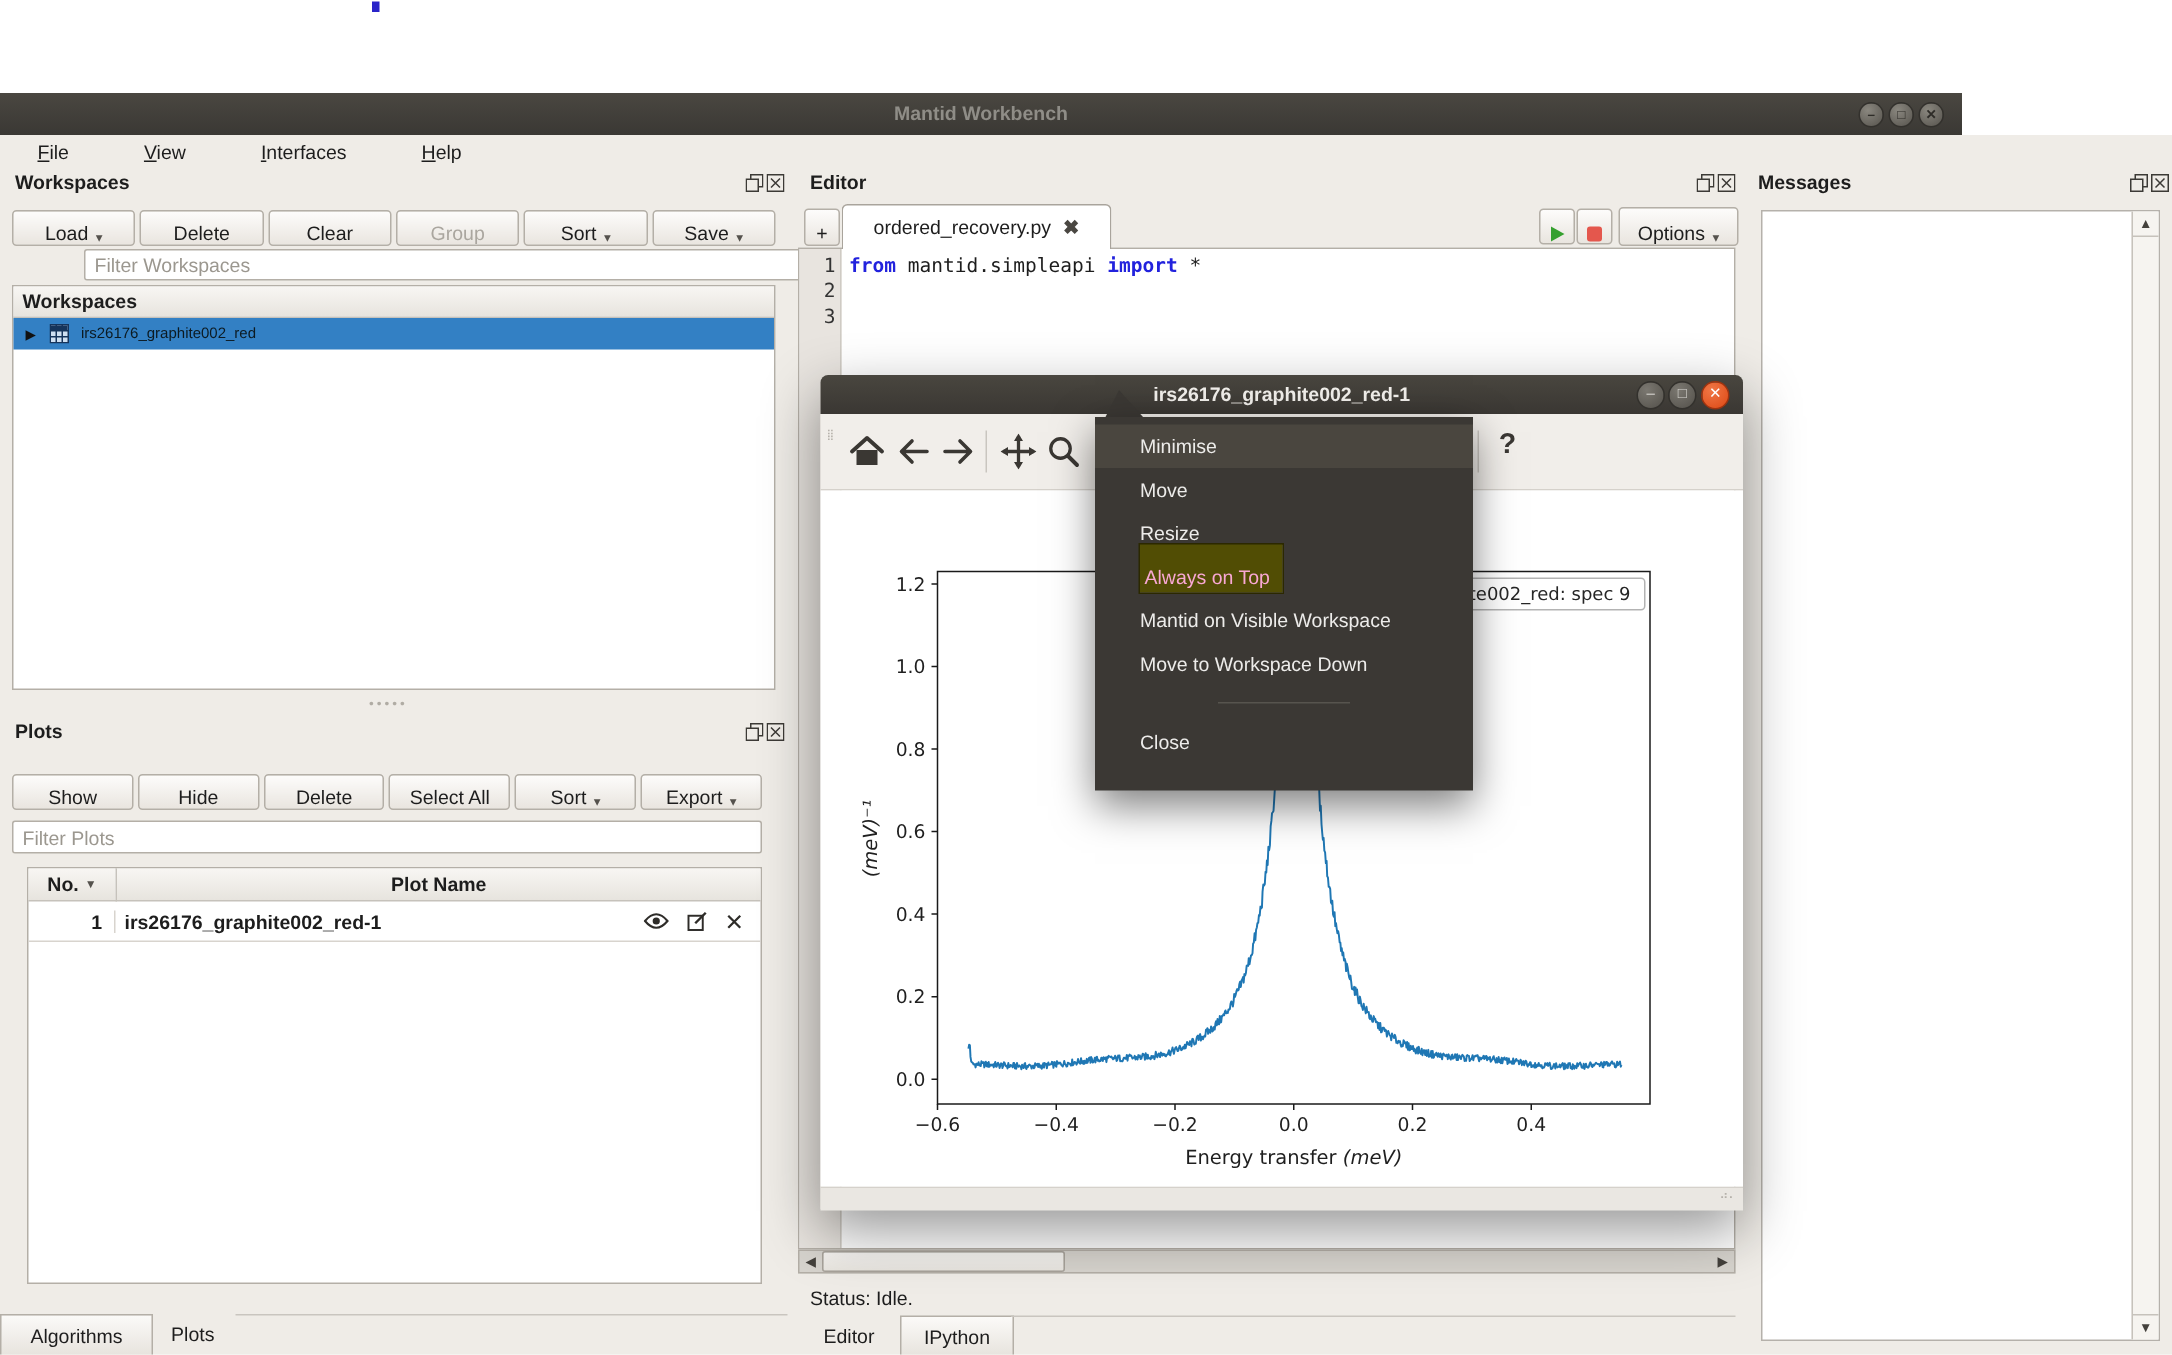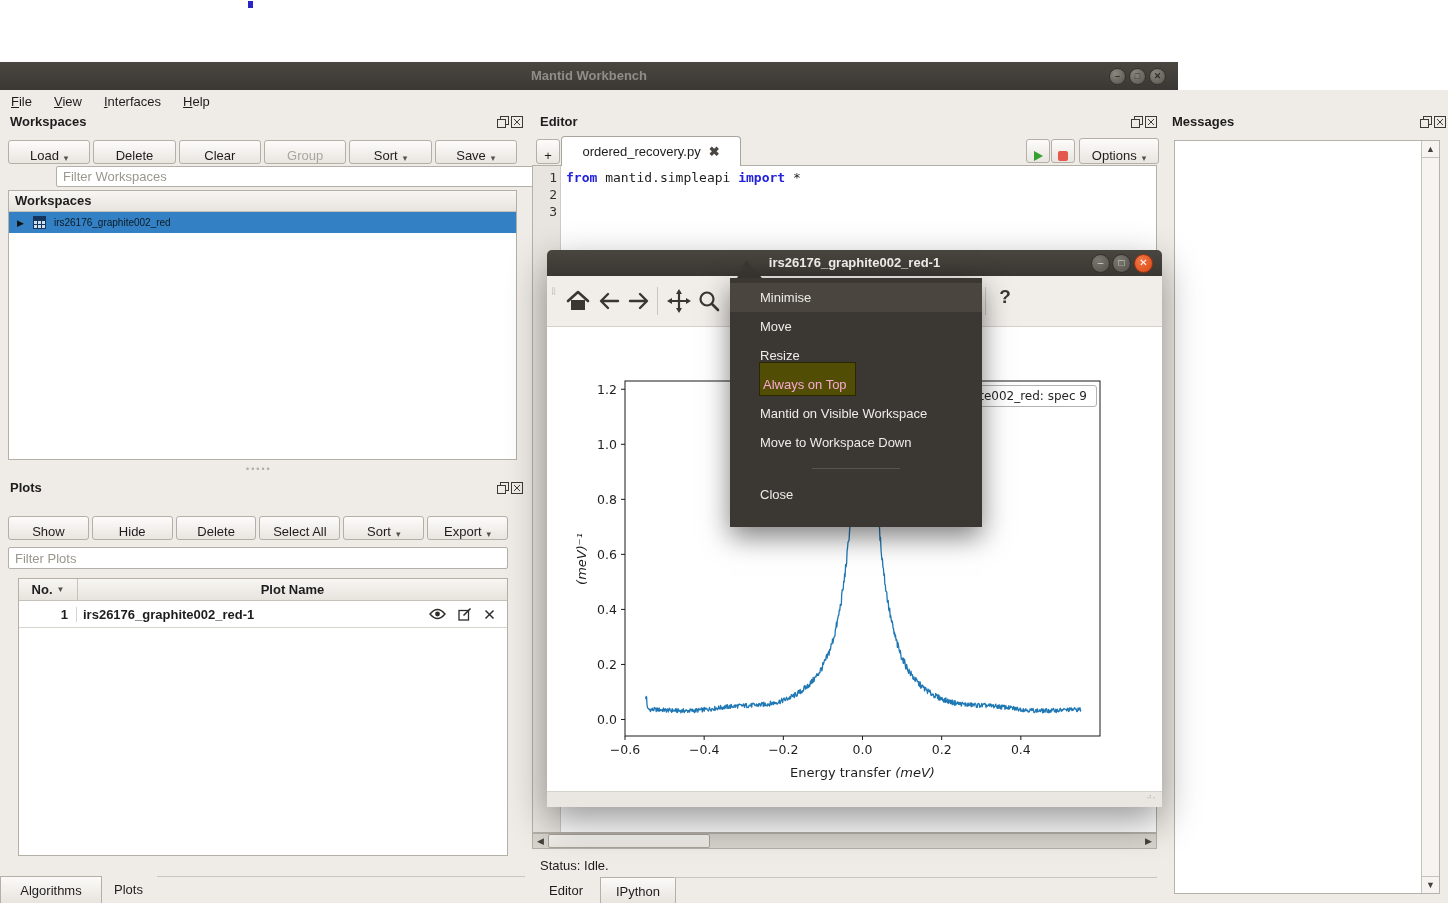--- a/index.html
+++ b/index.html
@@ -1,28 +1,28 @@
 <!DOCTYPE html>
 <html><head>
 <meta charset="utf-8">
 <style>
   html,body{margin:0;padding:0;}
   body{width:1448px;height:903px;position:relative;overflow:hidden;background:#ffffff;
        font-family:"Liberation Sans",sans-serif;color:#1d1d1d;font-size:13px;}
   .abs{position:absolute;}
   
-  .titlebar{left:0;top:62px;width:1178px;height:28px;background:linear-gradient(#4a4741,#3a3834);}
+  .titlebar{left:0;top:62px;width:1308px;height:28px;background:linear-gradient(#4a4741,#3a3834);}
   .titlebar .title{position:absolute;left:0;right:0;top:0;line-height:28px;text-align:center;
        color:#8f8d87;font-weight:bold;font-size:13px;}
   .winbtn{position:absolute;top:6px;width:15px;height:15px;border-radius:50%;
        background:radial-gradient(circle at 35% 30%,#8a877f,#56534d);border:1px solid #33312d;
        color:#2e2c28;font-size:9px;line-height:14px;text-align:center;font-weight:bold;}
   .appbg{left:0;top:90px;width:1448px;height:813px;background:#efece7;}
   .menubar{left:0;top:90px;width:1448px;height:22px;display:flex;align-items:center;}
-  .menu-item{padding:0 11px;font-size:13px;color:#1d1d1d;}
+  .menu-item{padding:0 25px;font-size:13px;color:#1d1d1d;}
   .menu-item u{text-decoration:underline;}
   
   .panel-title{font-size:13px;font-weight:bold;color:#1d1d1d;}
   .dockicon{width:12px;height:12px;display:inline-block;}
   .btnrow{display:flex;gap:3px;}
   .btn{flex:1;background:linear-gradient(#fdfcfb,#e9e5df);border:1px solid #b4afa7;border-radius:3px;
        font-size:13px;color:#1d1d1d;display:flex;align-items:flex-end;justify-content:center;
        font-family:"Liberation Sans",sans-serif;}
   .btn .arrow{font-size:9px;color:#55524d;margin-left:5px;}
   .btn.disabled{color:#aaa69f;}

